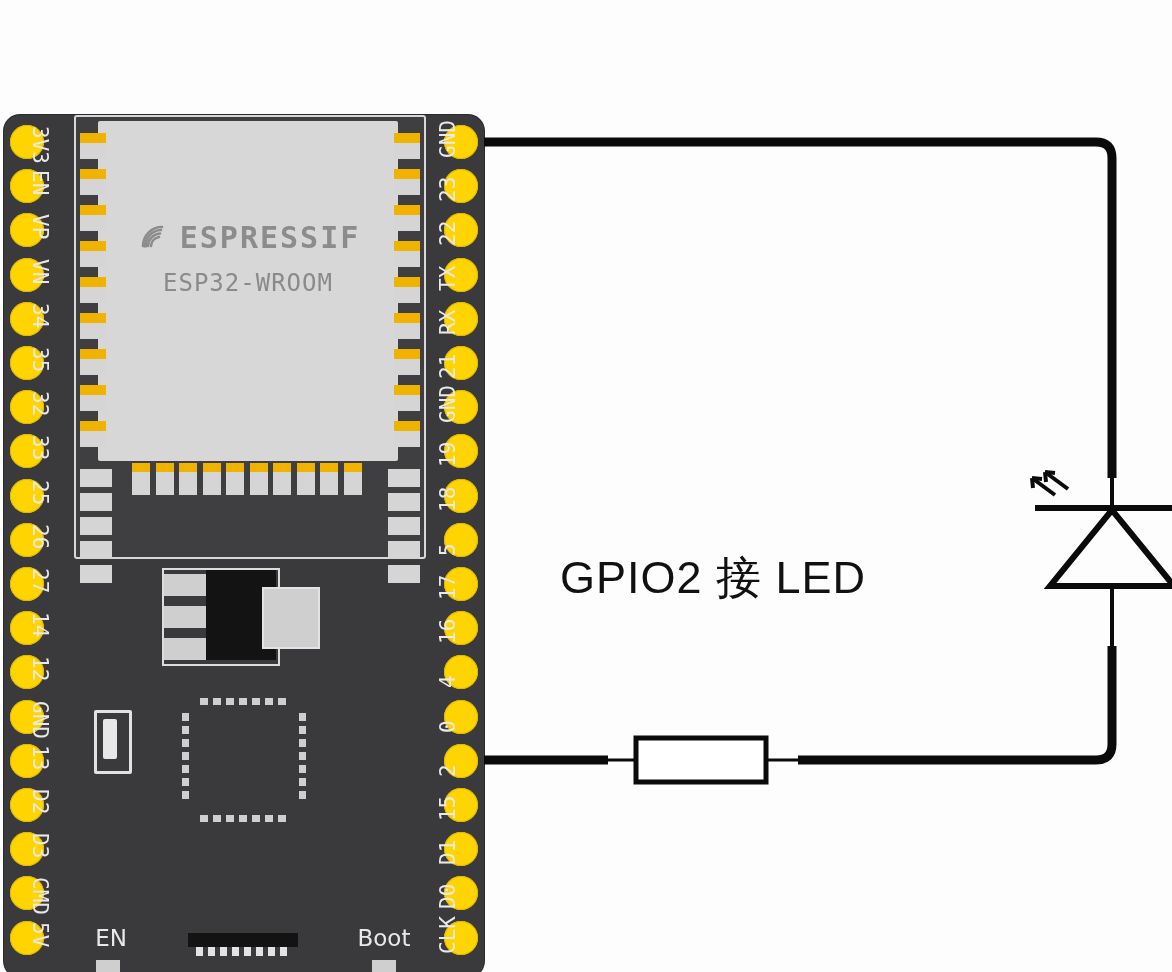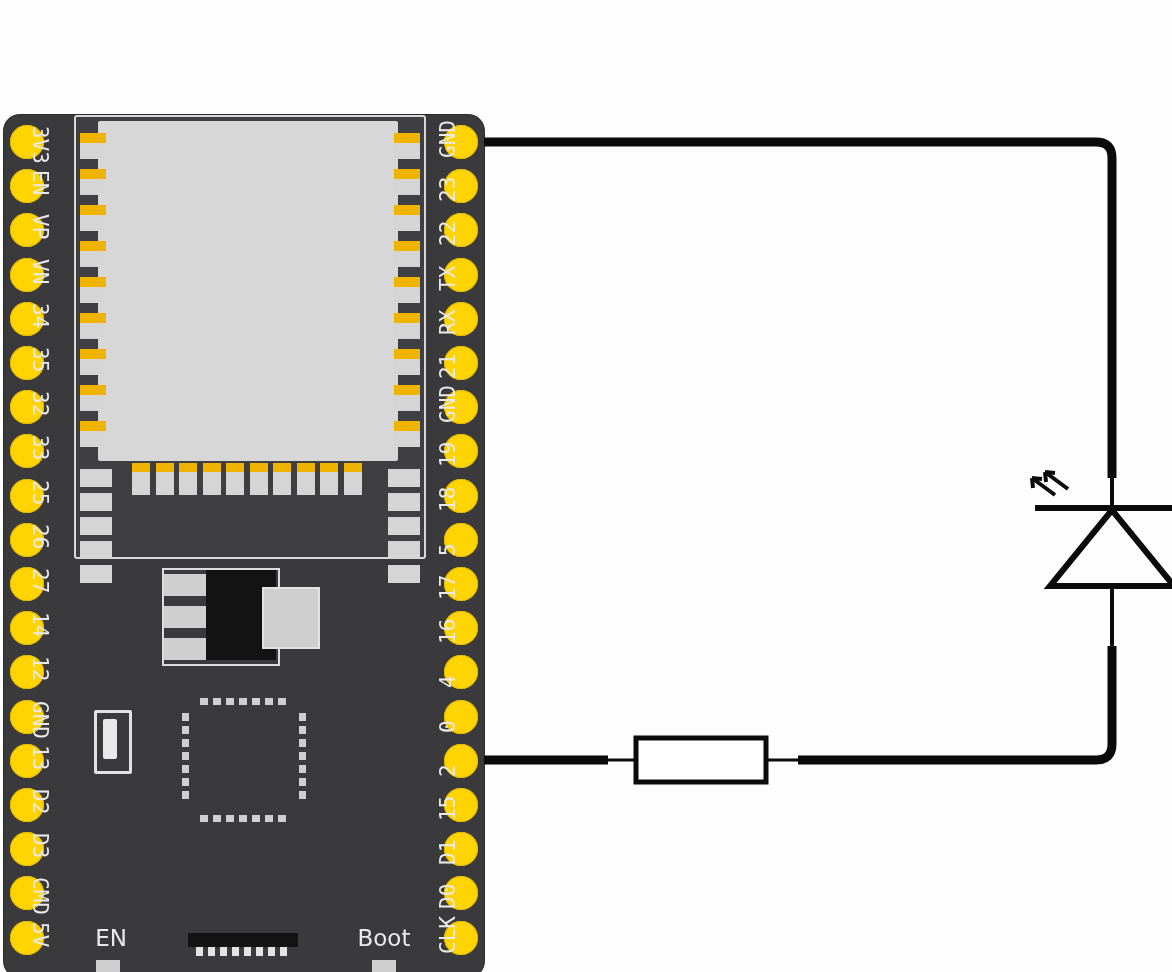--- a/index.html
+++ b/index.html
@@ -90,20 +90,33 @@
     <div id="antenna-block">
       <svg id="antenna-trace" viewBox="0 0 305 112">
         <path d="M12 100 L12 20 L62 20 L62 72 L104 72 L104 20 L152 20 L152 72 L196 72 L196 20 L240 20 L240 104 M240 20 L292 20 L292 104" fill="none" stroke="#6d6d6f" stroke-width="11"></path>
         <circle cx="240" cy="104" r="7" fill="#E8A800"></circle>
         <circle cx="292" cy="104" r="7" fill="#E8A800"></circle>
       </svg>
     </div>
 
     <div id="module">
       <div id="module-can">
+        <div id="esp-logo-row">
+          <svg width="34" height="34" viewBox="0 0 34 34">
+            <g fill="none" stroke="#8c8c8c" stroke-width="2.6" stroke-linecap="round">
+              <path d="M7 26 A19 19 0 0 1 26 7"></path>
+              <path d="M9.5 26 A16 16 0 0 1 25 10"></path>
+              <path d="M12 26 A13 13 0 0 1 24 13.5"></path>
+              <path d="M15 26 A10 10 0 0 1 23 17"></path>
+            </g>
+            <circle cx="9" cy="25" r="2.6" fill="#8c8c8c"></circle>
+          </svg>
+          <span id="esp-wordmark">ESPRESSIF</span>
+        </div>
+        <div id="esp-part">ESP32-WROOM</div>
       </div>
 
       <div id="module-pads">
           <div class="mod-pad" style="left: 4px; top: 16px; width: 26px; height: 26px;"></div>
           <div class="mod-pad-gold" style="left: 4px; top: 16px; width: 26px; height: 10px;"></div>
           <div class="mod-pad" style="left: 318px; top: 16px; width: 26px; height: 26px;"></div>
           <div class="mod-pad-gold" style="left: 318px; top: 16px; width: 26px; height: 10px;"></div>
           <div class="mod-pad" style="left: 4px; top: 52px; width: 26px; height: 26px;"></div>
           <div class="mod-pad-gold" style="left: 4px; top: 52px; width: 26px; height: 10px;"></div>
           <div class="mod-pad" style="left: 318px; top: 52px; width: 26px; height: 26px;"></div>
@@ -354,14 +367,15 @@
     <path d="M1112 646 L1112 744 Q1112 760 1096 760 L798 760" fill="none" stroke="#0b0b0b" stroke-width="9" stroke-linecap="butt"></path>
 
     <line x1="798" y1="760" x2="766" y2="760" stroke="#0b0b0b" stroke-width="3"></line>
     <line x1="636" y1="760" x2="608" y2="760" stroke="#0b0b0b" stroke-width="3"></line>
 
     <rect x="636" y="738" width="130" height="44" fill="#ffffff" stroke="#0b0b0b" stroke-width="5"></rect>
 
     <line x1="608" y1="760" x2="484" y2="760" stroke="#0b0b0b" stroke-width="9"></line>
   </svg>
 
+  <div id="label-gpio">GPIO2 接 LED</div>
 
 </div>
 
 </body></html>

